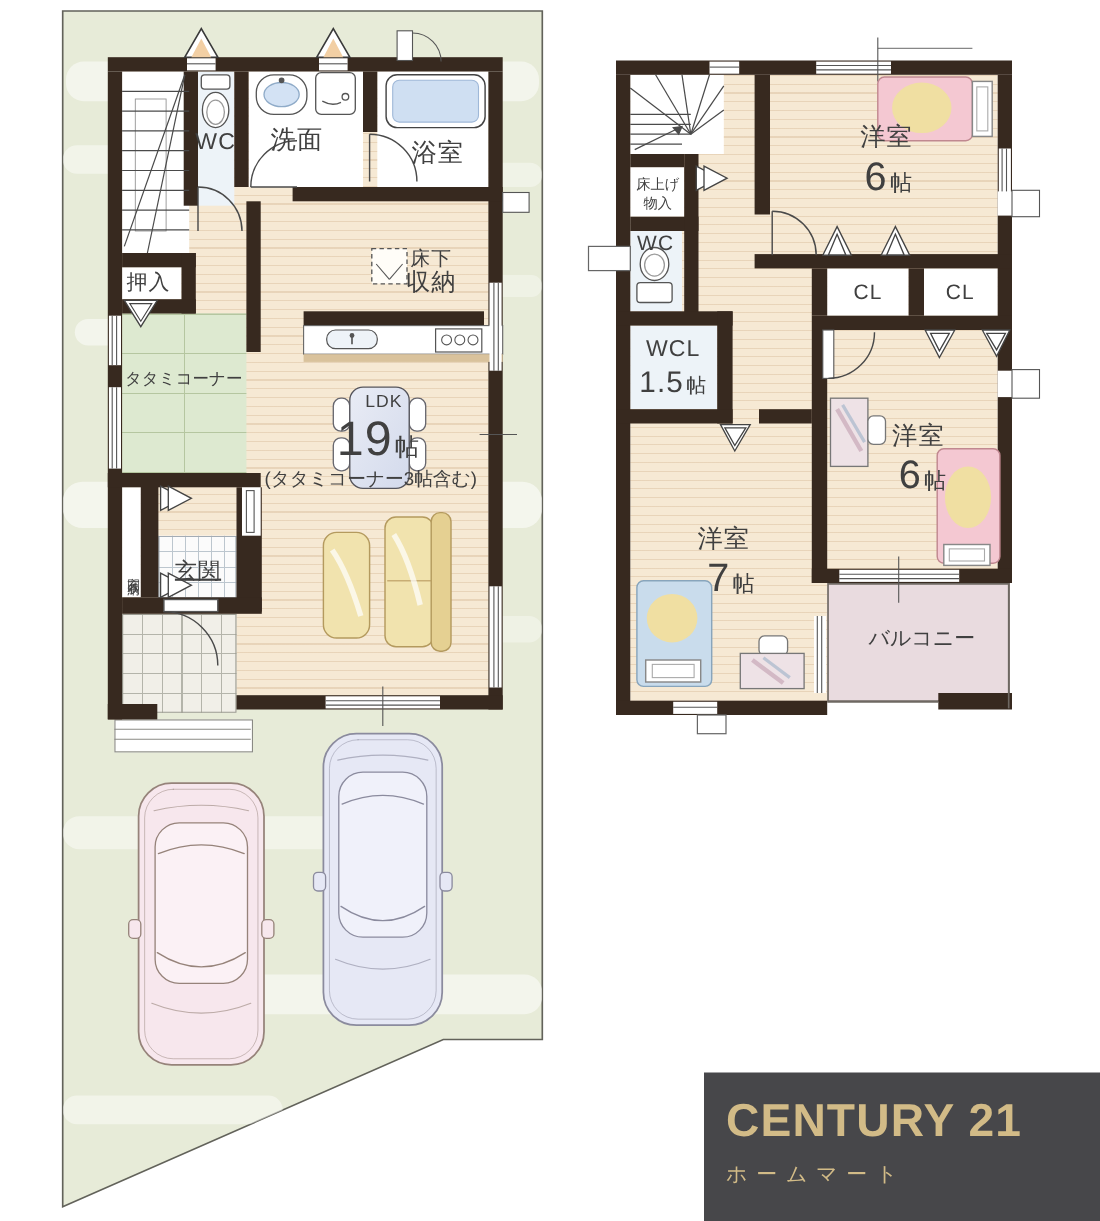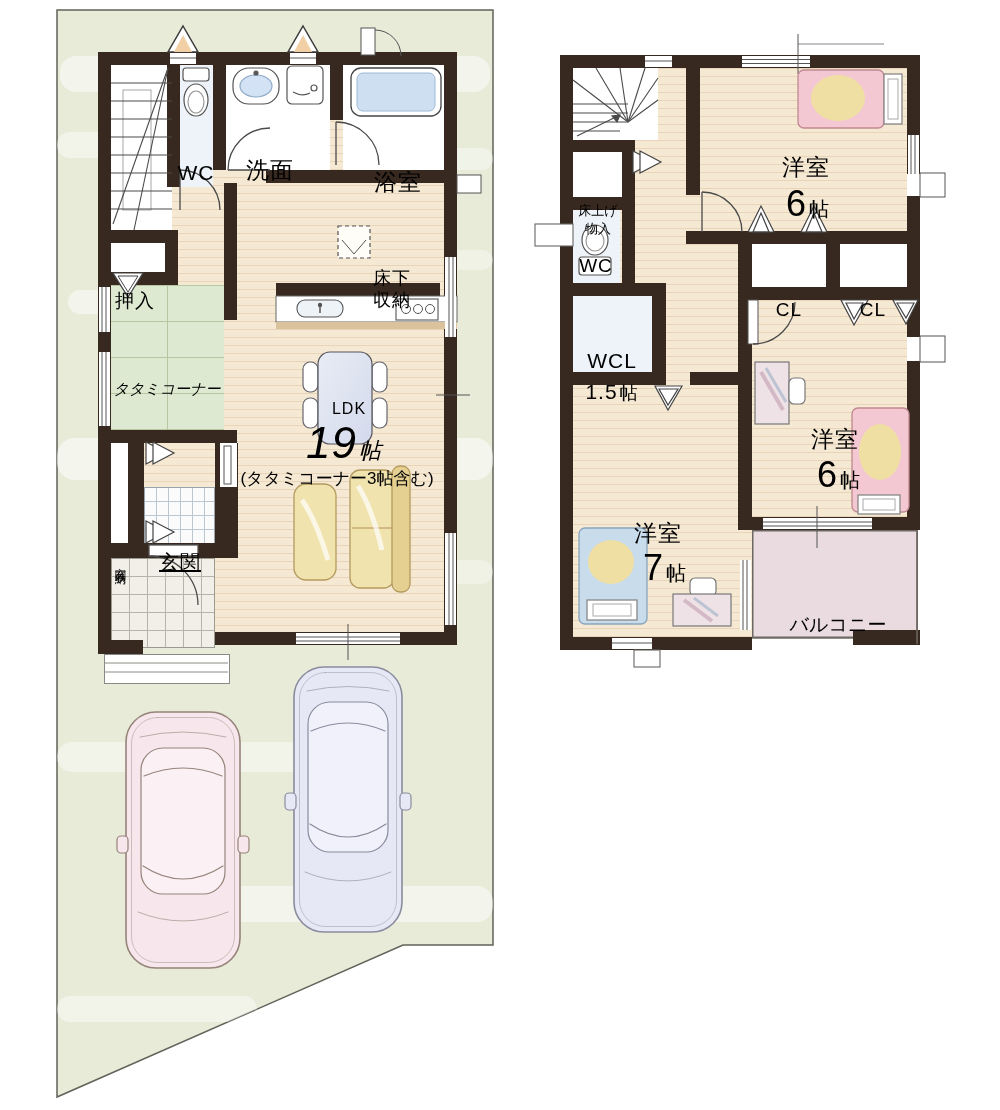--- a/index.html
+++ b/index.html
@@ -20,27 +20,27 @@
           repeating-linear-gradient(90deg, #bcc6ce 0 1px, transparent 1px 12px),
           repeating-linear-gradient(180deg, #bcc6ce 0 1px, transparent 1px 14px);
         box-shadow:inset 0 0 0 1px #9aa4ac;}
   .porchtile{background-color:#f1efe8;
         background-image:
           repeating-linear-gradient(90deg, #b4b4aa 0 1px, transparent 1px 18px),
           repeating-linear-gradient(180deg, #b4b4aa 0 1px, transparent 1px 18px);
         box-shadow:inset 0 0 0 1px #9a9a90;}
   .balconyfloor{background:#e9dbdf;box-shadow:inset 0 0 0 1.5px #6e6862;}
   .steps{background:#ffffff;border:1px solid #8a8a84;}
-  .lbl{position:absolute;color:#000000;white-space:nowrap;transform:translate(-50%,-50%);
-       letter-spacing:1px;font-weight:500;line-height:1;margin-top:43px;}
+  .lbl{position:absolute;color:#404040;white-space:nowrap;transform:translate(-50%,-50%);
+       letter-spacing:1px;font-weight:500;line-height:1;}
   .lbl.vert{writing-mode:vertical-rl;letter-spacing:2px;}
   .size-lbl{display:flex;align-items:baseline;gap:2px;}
   .num-lg{font-size:44px;} .unit-lg{font-size:22px;}
   .num-md{font-size:36px;} .unit-md{font-size:20px;}
-  .num-sm{font-size:21px;} .unit-sm{font-size:18px;}
+  .num-sm{font-size:27px;} .unit-sm{font-size:18px;}
   #logo{position:absolute;left:640px;top:975px;width:360px;height:135px;background:#47474a;
         color:#d2bb87;box-sizing:border-box;padding:20px 0 0 20px;}
   #logo .brand{font-size:42px;font-weight:bold;letter-spacing:1px;}
   #logo .store{font-size:19px;letter-spacing:8px;margin-top:12px;}
   svg{position:absolute;left:0;top:0;}
 </style>
 </head>
 <body>
 
 <div id="page">
@@ -397,25 +397,25 @@
       <rect x="673" y="594" width="58" height="32" fill="#eee2e6"></rect>
       <line x1="684" y1="600" x2="712" y2="621" stroke="#c8a8b8" stroke-width="4" opacity="0.7"></line>
       <line x1="694" y1="598" x2="718" y2="616" stroke="#a8b8cc" stroke-width="3" opacity="0.7"></line>
     </g>
   </svg>
 
   <div class="lbl" style="left:196px;top:129px;font-size:21px;">WC</div>
   <div class="lbl" style="left:270px;top:127px;font-size:23px;">洗面</div>
   <div class="lbl" style="left:398px;top:139px;font-size:23px;">浴室</div>
   <div class="lbl" style="left:392px;top:235px;font-size:18px;">床下</div>
-  <div class="lbl" style="left:392px;top:257px;font-size:18px;">収納</div>
+  <div class="lbl" style="left:392px;top:257px;font-size:22px;">収納</div>
   <div class="lbl" style="left:135px;top:257px;font-size:19px;">押入</div>
-  <div class="lbl" style="left:167px;top:345px;font-size:15px;letter-spacing:0;font-style:italic;">タタミコーナー</div>
+  <div class="lbl" style="left:167px;top:345px;font-size:15px;letter-spacing:0;">タタミコーナー</div>
   <div class="lbl" style="left:349px;top:366px;font-size:16px;">LDK</div>
-  <div class="lbl size-lbl" style="left:344px;top:400px;font-style:italic;">
+  <div class="lbl size-lbl" style="left:344px;top:400px;">
     <span class="num-lg">19</span>
       <span class="unit-lg">帖</span>
   </div>
   <div class="lbl" style="left:337px;top:435px;font-size:17px;letter-spacing:0;">(タタミコーナー3帖含む)</div>
   <div class="lbl" style="left:180px;top:519px;font-size:20px;text-decoration:underline;">玄関</div>
   <div class="lbl vert" style="left:120px;top:520px;font-size:11px;">玄関収納</div>
 
   <div class="lbl" style="left:598px;top:167px;font-size:13px;letter-spacing:0;font-family:Liberation Serif, serif;">床上げ</div>
   <div class="lbl" style="left:598px;top:185px;font-size:13px;letter-spacing:0;">物入</div>
   <div class="lbl" style="left:596px;top:222px;font-size:19px;">WC</div>
@@ -436,14 +436,18 @@
     <span class="num-md">6</span>
       <span class="unit-md">帖</span>
   </div>
   <div class="lbl" style="left:658px;top:490px;font-size:23px;">洋室</div>
   <div class="lbl size-lbl" style="left:665px;top:525px;">
     <span class="num-md">7</span>
       <span class="unit-md">帖</span>
   </div>
   <div class="lbl" style="left:838px;top:581px;font-size:19px;letter-spacing:0;">バルコニー</div>
 
+  <div id="logo">
+    <div class="brand">CENTURY 21</div>
+    <div class="store">ホームマート</div>
+  </div>
 
 </div>
 
 </body></html>

